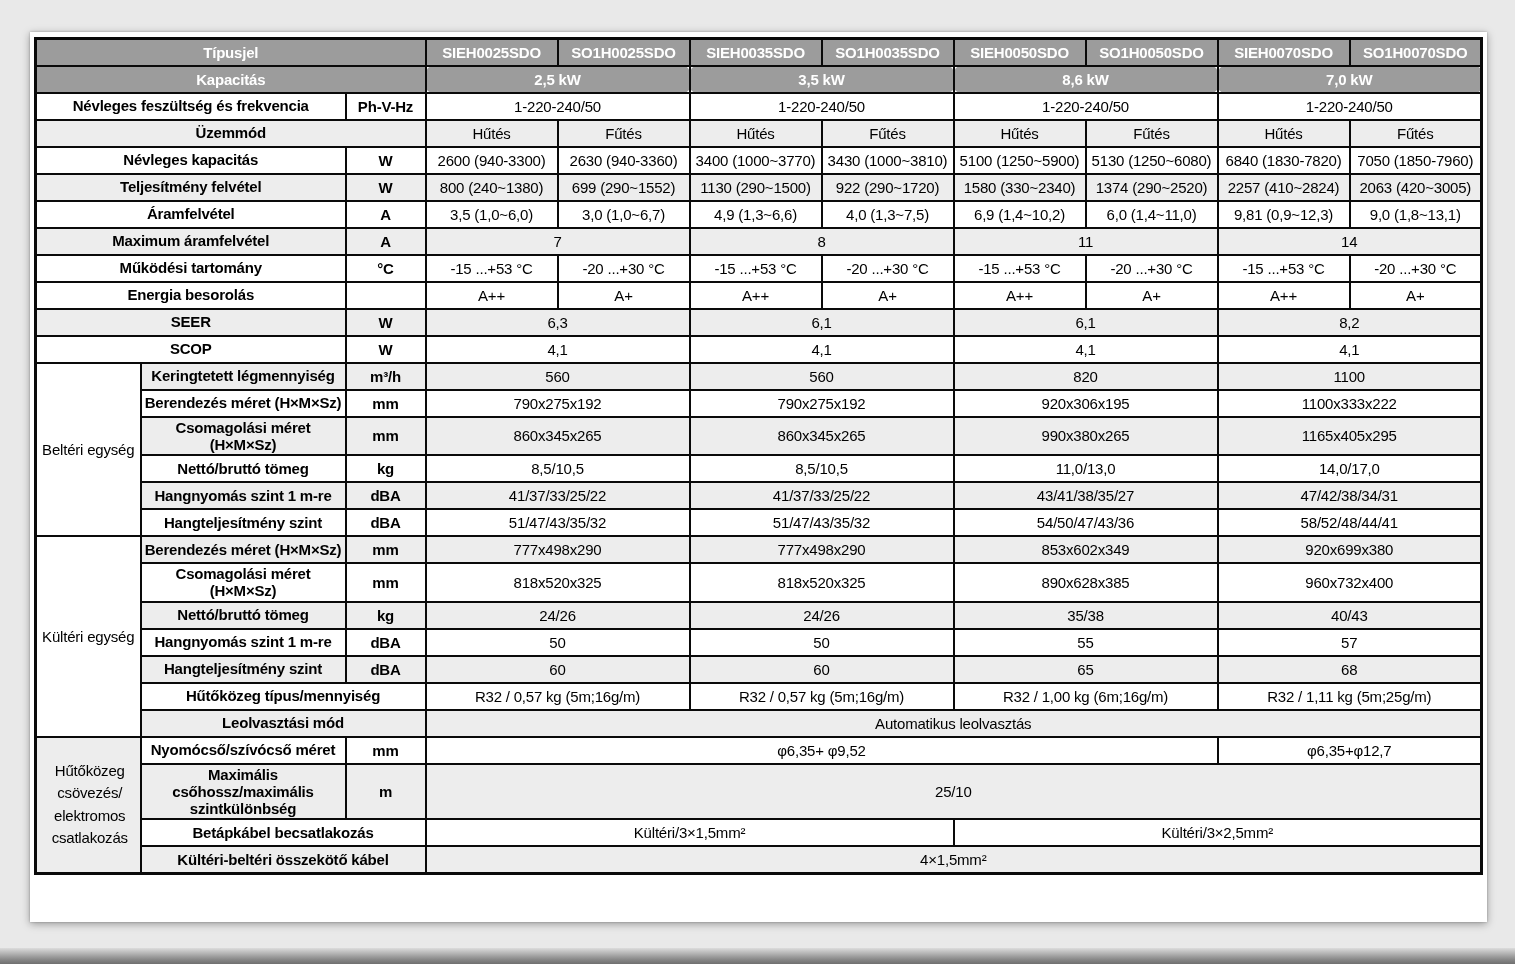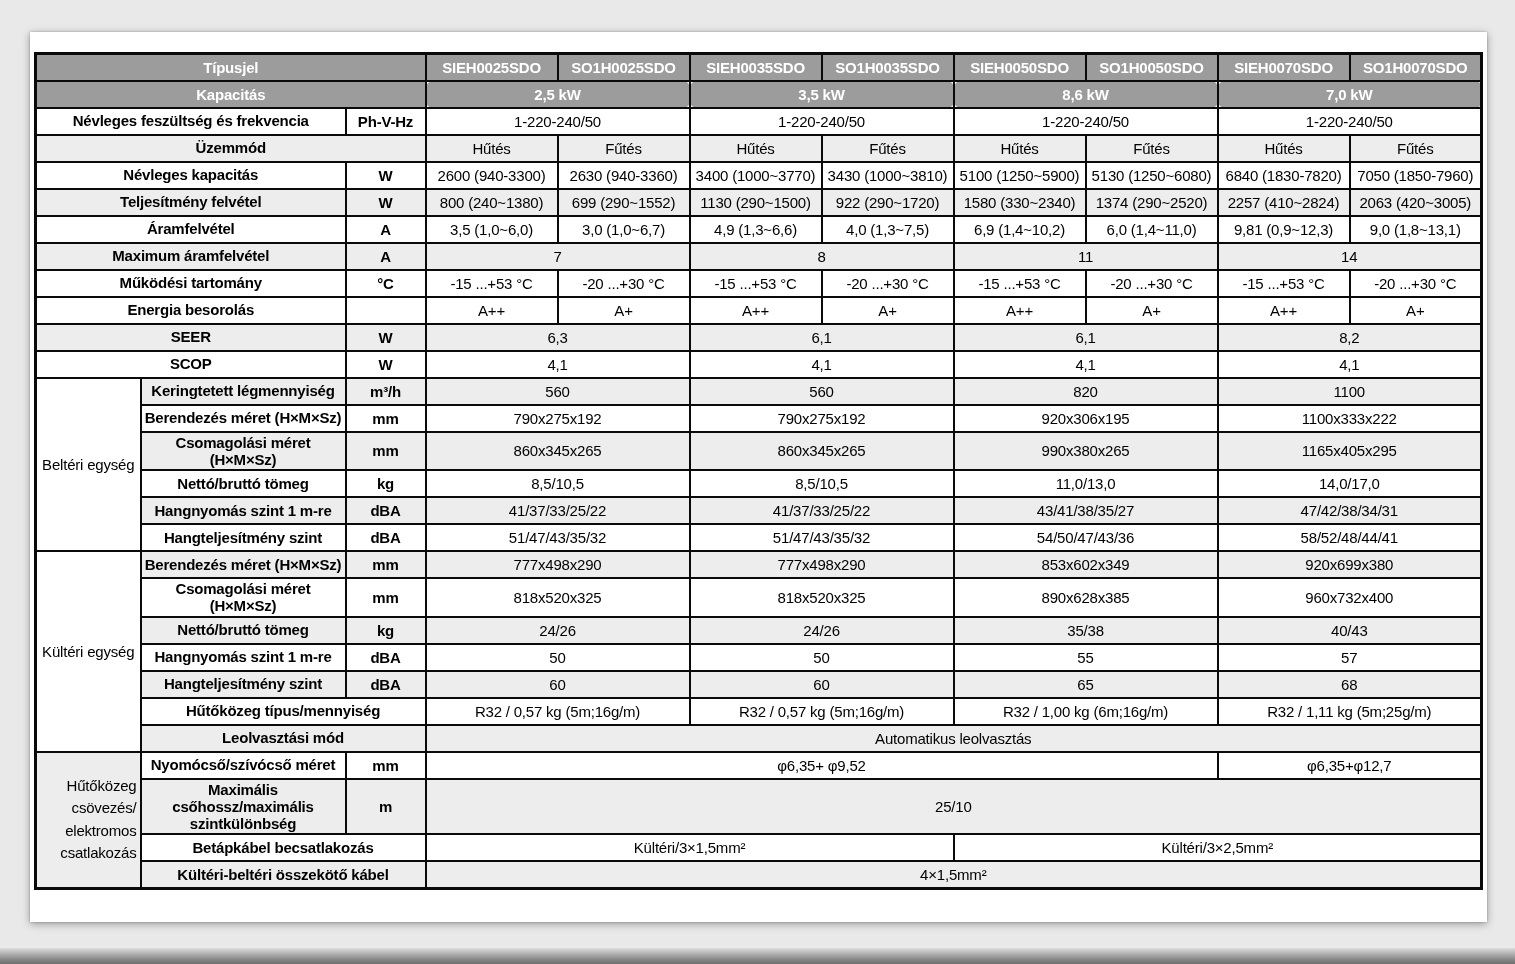--- a/index.html
+++ b/index.html
@@ -14,21 +14,21 @@
     background:#fff;
     box-shadow: 0 2px 8px rgba(0,0,0,.35), 0 0 2px rgba(0,0,0,.25);
   }
   .bottom-edge {
     position:absolute; left:0; right:0; bottom:0; height:16px;
     background: linear-gradient(#dcdcdc, #8a8a8a 70%, #6f6f6f);
   }
   table.spec {
     border-collapse: collapse;
     table-layout: fixed;
-    margin: 20px 0 0 4px;
+    margin: 5px 0 0 4px;
     width: 1446px;
     border: 3px solid var(--border);
   }
   table.spec td, table.spec th {
     border: 2px solid var(--border);
     font-size: 15px;
     height: 27px;
     padding: 1px 3px;
     text-align: center;
     vertical-align: middle;
@@ -47,21 +47,21 @@
     font-weight: bold;
     text-align: left;
     padding-left: 6px;
     line-height: 1.15;
   }
   .unit-cell { font-weight: bold; }
   .value-cell { font-weight: normal; }
   .shade { background: var(--shadeBg); }
   .section-cell { font-weight: normal; text-align:center; }
   .section-cell.left {
-    text-align:right; padding-left:6px; white-space: pre-line; line-height:1.5;
+    text-align:center; padding-left:6px; white-space: pre-line; line-height:1.5;
   }
 </style>
 </head>
 <body>
 
 <div class="page">
   <table class="spec">
     <colgroup>
       <col style="width:105px">
         <col style="width:205px">

